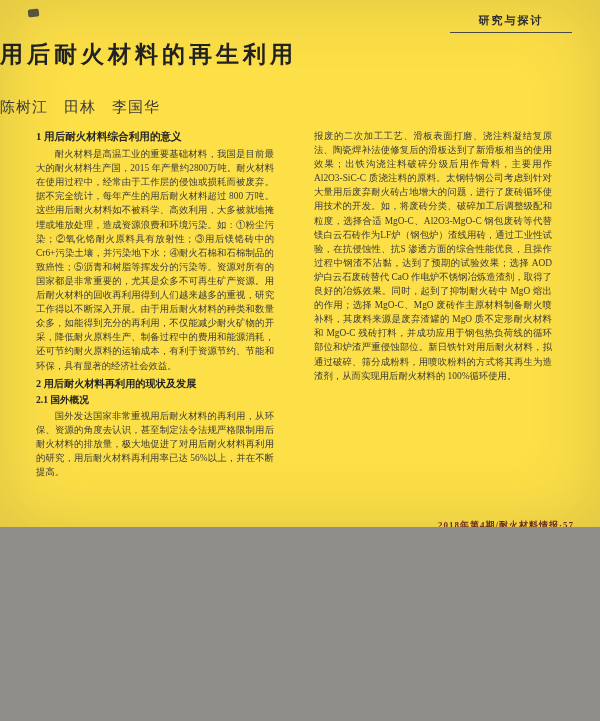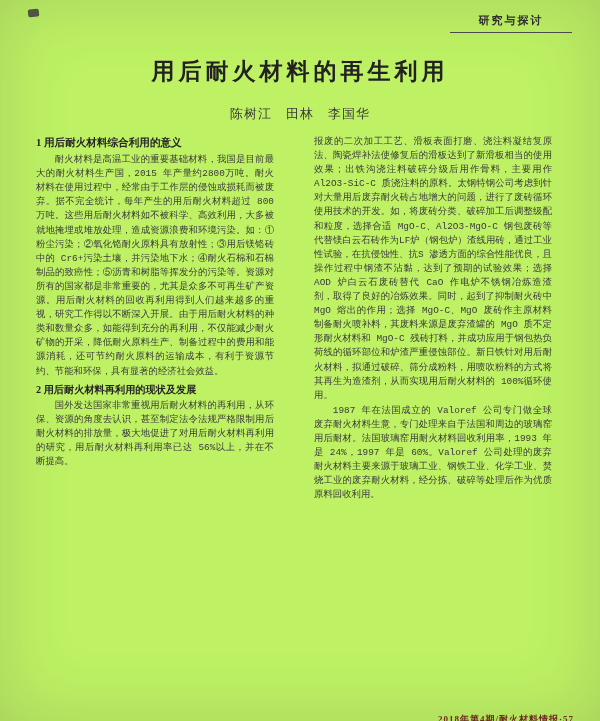--- a/index.html
+++ b/index.html
@@ -1,20 +1,20 @@
 <!DOCTYPE html>
 <html><head>
 <meta charset="utf-8">
 <style>
   html,body { margin:0; padding:0; background:#8f8e8a; }
   .page {
     position:relative;
-    width:600px; height:721px;
+    width:600px; height:527px;
     margin:0 auto;
-    background:#bef264;
+    background:#fde047;
     box-shadow: inset 0 0 70px rgba(60,58,50,0.18);
     font-family:"Liberation Serif","DejaVu Serif",serif;
     color:#3b3b3b;
     overflow:hidden;
   }
   .scan-mark {
     position:absolute; top:9px; left:28px;
     width:11px; height:8px; background:#3c3c3c;
     border-radius:2px; transform:rotate(-6deg);
     opacity:.85;
@@ -22,28 +22,28 @@
   .header-tag-wrap {
     position:absolute; top:10px; right:28px;
     width:122px; text-align:center;
     border-bottom:1px solid #4a4a4a;
     padding-bottom:4px;
   }
   .header-tag {
     font-size:11px; font-weight:bold; letter-spacing:2px; color:#2e2e2e;
   }
   .title {
-    text-align:center;
-    padding-top:56px;
+    text-align:left;
+    padding-top:39px;
     font-size:23px; font-weight:bold; letter-spacing:4px;
     color:#222;
   }
   .authors {
-    text-align:center; margin-top:18px;
-    font-size:13px; letter-spacing:1px; color:#3a3a3a;
+    margin-top:28px;
+    font-size:15px; letter-spacing:1px; color:#3a3a3a;
   }
   .affiliation {
     text-align:center; margin-top:7px;
     font-size:10px; color:#3d3d3d;
   }
   .columns {
     display:flex;
     gap:24px;
     padding:12px 32px 0 36px;
     box-sizing:border-box;
@@ -61,21 +61,21 @@
     margin:1px 0 3px 0;
   }
   .sec-h2 {
     font-weight:bold; font-size:10.2px; color:#252525;
     margin:4px 0 2px 0;
   }
   .sec-h3 {
     font-weight:bold; font-size:9.6px; color:#252525;
     margin:2px 0 2px 0;
   }
-  .col p { margin:0 16px 1px 0; text-indent:2em;font-family:Liberation Mono, monospace; }
+  .col p { margin:0 16px 1px 0; text-indent:2em; }
   .col p.noindent { text-indent:0; }
   .footer {
     position:absolute; bottom:-5px; right:26px;
     font-size:9px; font-weight:bold;
     color:#6e2a1e; letter-spacing:1px;
     white-space:nowrap;
   }
 </style>
 </head>
 <body>
@@ -92,25 +92,25 @@
 
   <div class="authors">陈树江　田林　李国华</div>
 
 
   <div class="columns">
 
     <div class="col">
       <div class="sec-h1">1 用后耐火材料综合利用的意义</div>
       <p>耐火材料是高温工业的重要基础材料，我国是目前最大的耐火材料生产国，2015 年产量约2800万吨。耐火材料在使用过程中，经常由于工作层的侵蚀或损耗而被废弃。据不完全统计，每年产生的用后耐火材料超过 800 万吨。这些用后耐火材料如不被科学、高效利用，大多被就地掩埋或堆放处理，造成资源浪费和环境污染。如：①粉尘污染；②氧化铬耐火原料具有放射性；③用后镁铬砖中的 Cr6+污染土壤，并污染地下水；④耐火石棉和石棉制品的致癌性；⑤沥青和树脂等挥发分的污染等。资源对所有的国家都是非常重要的，尤其是众多不可再生矿产资源。用后耐火材料的回收再利用得到人们越来越多的重视，研究工作得以不断深入开展。由于用后耐火材料的种类和数量众多，如能得到充分的再利用，不仅能减少耐火矿物的开采，降低耐火原料生产、制备过程中的费用和能源消耗，还可节约耐火原料的运输成本，有利于资源节约、节能和环保，具有显著的经济社会效益。</p>
       <div class="sec-h2">2 用后耐火材料再利用的现状及发展</div>
+      <div class="sec-h3">2.1 国外概况</div>
       <p>国外发达国家非常重视用后耐火材料的再利用，从环保、资源的角度去认识，甚至制定法令法规严格限制用后耐火材料的排放量，极大地促进了对用后耐火材料再利用的研究，用后耐火材料再利用率已达 56%以上，并在不断提高。</p>
     </div>
 
     <div class="col">
       <p class="noindent">报废的二次加工工艺、滑板表面打磨、浇注料凝结复原法、陶瓷焊补法使修复后的滑板达到了新滑板相当的使用效果；出铁沟浇注料破碎分级后用作骨料，主要用作 Al2O3-SiC-C 质浇注料的原料。太钢特钢公司考虑到针对大量用后废弃耐火砖占地增大的问题，进行了废砖循环使用技术的开发。如，将废砖分类、破碎加工后调整级配和粒度，选择合适 MgO-C、Al2O3-MgO-C 钢包废砖等代替镁白云石砖作为LF炉（钢包炉）渣线用砖，通过工业性试验，在抗侵蚀性、抗S 渗透方面的综合性能优良，且操作过程中钢渣不沾黏，达到了预期的试验效果；选择 AOD 炉白云石废砖替代 CaO 作电炉不锈钢冶炼造渣剂，取得了良好的冶炼效果。同时，起到了抑制耐火砖中 MgO 熔出的作用；选择 MgO-C、MgO 废砖作主原材料制备耐火喷补料，其废料来源是废弃渣罐的 MgO 质不定形耐火材料和 MgO-C 残砖打料，并成功应用于钢包热负荷线的循环部位和炉渣严重侵蚀部位。新日铁针对用后耐火材料，拟通过破碎、筛分成粉料，用喷吹粉料的方式将其再生为造渣剂，从而实现用后耐火材料的 100%循环使用。</p>
-      <p>1987 年在法国成立的 Valoref 公司专门做全球废弃耐火材料生意，专门处理来自于法国和周边的玻璃窑用后耐材。法国玻璃窑用耐火材料回收利用率，1993 年是 24%，1997 年是 60%。Valoref 公司处理的废弃耐火材料主要来源于玻璃工业、钢铁工业、化学工业、焚烧工业的废弃耐火材料，经分拣、破碎等处理后作为优质原料回收利用。</p>
     </div>
 
   </div>
 
   <div class="footer">2018年第4期/耐火材料情报·57</div>
 
 </div>
 
 </body></html>

